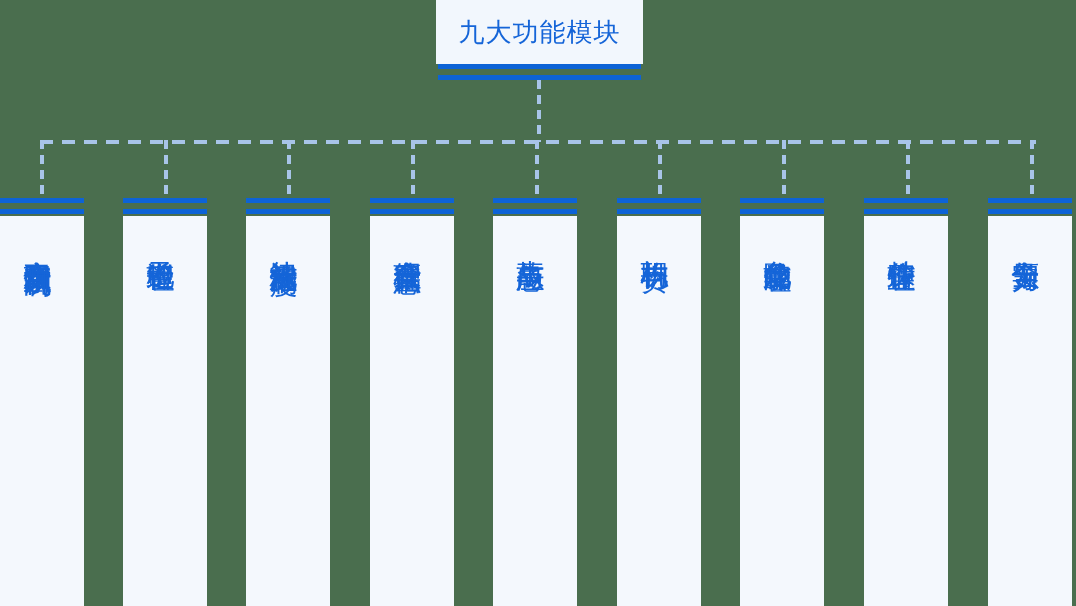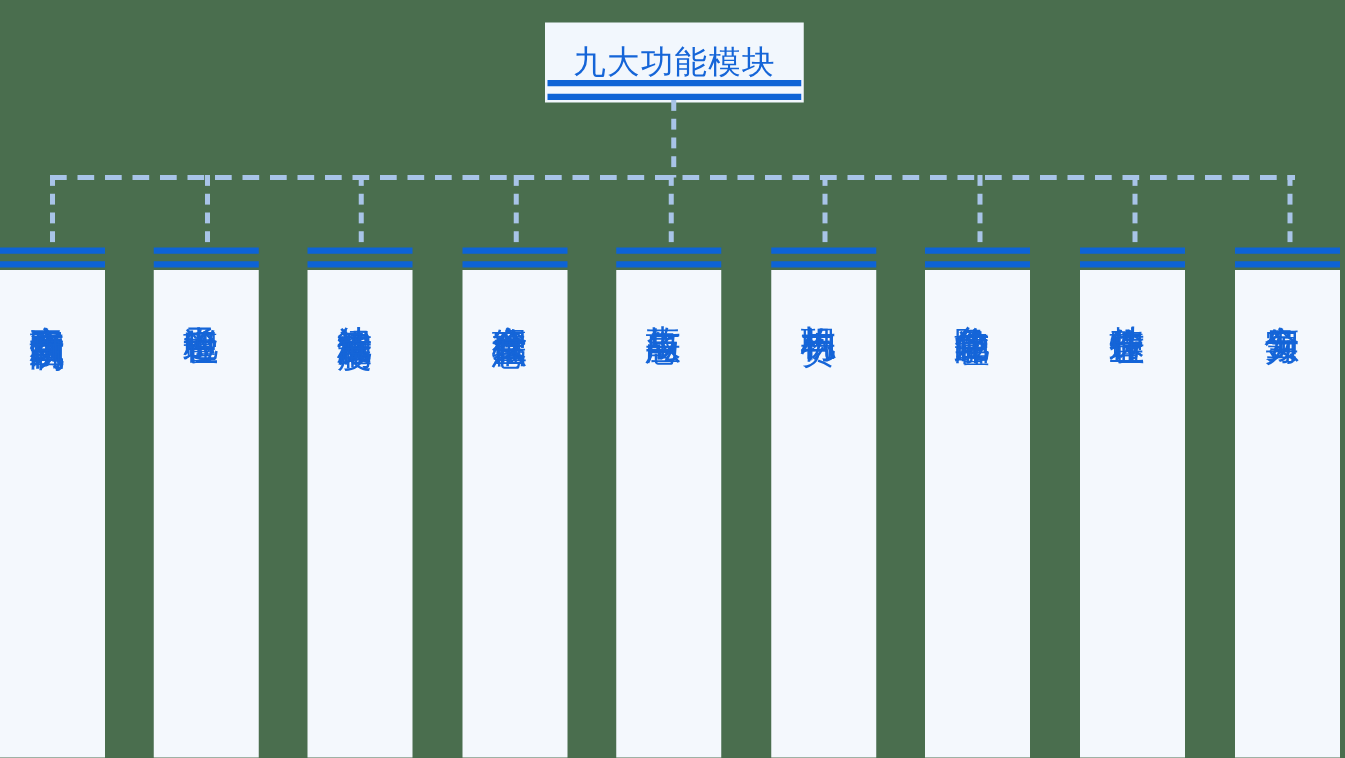--- a/index.html
+++ b/index.html
@@ -23,21 +23,20 @@
 
   
   .root-node {
     position: absolute;
     left: 436px;
     top: 0px;
     width: 207px;
     height: 64px;
     background: #f2f7fd;
     box-sizing: border-box;
-    margin-top: 18px;
   }
   .root-label {
     display: flex;
     align-items: center;
     justify-content: center;
     width: 100%;
     height: 100%;
     color: #1565d8;
     font-size: 26px;
     letter-spacing: 1px;

